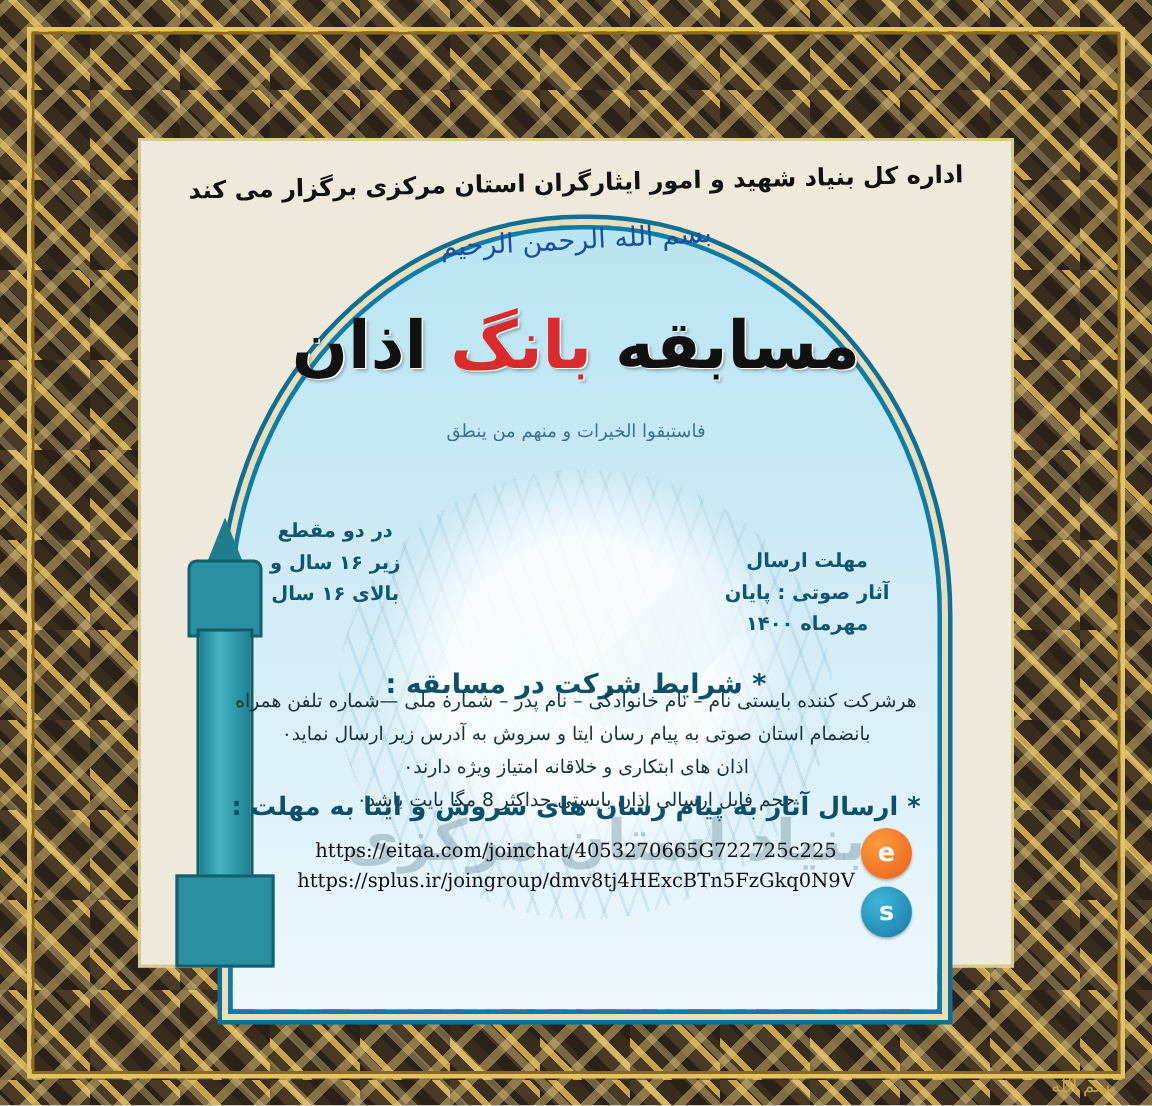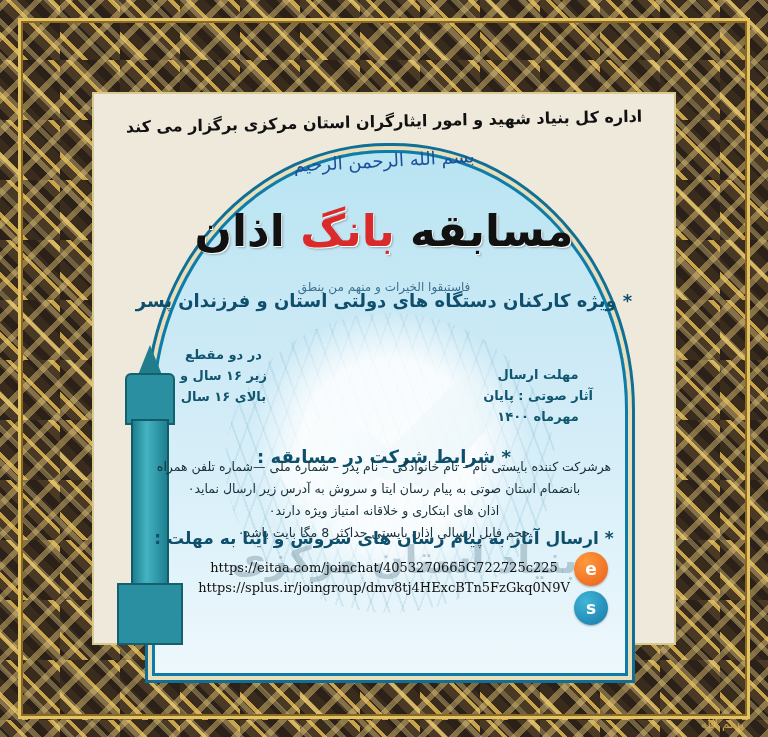--- a/index.html
+++ b/index.html
@@ -200,21 +200,20 @@
   <div class="top-line">اداره کل بنیاد شهید و امور ایثارگران استان مرکزی برگزار می کند</div>
   <div class="bism">بسم الله الرحمن الرحیم</div>
 
   <div class="title">
     <span class="w1">مسابقه</span>
     <span class="w2">بانگ</span>
     <span class="w3">اذان</span>
   </div>
 
   <div class="hadith">فاستبقوا الخیرات و منهم من ینطق</div>
-  <div class="subtitle">* ویژه کارکنان دستگاه های دولتی استان و فرزندان پسر</div>
 
   <div class="badge badge-right" style="white-space:pre-line">مهلت ارسال
 آثار صوتی : پایان
 مهرماه ۱۴۰۰</div>
   <div class="badge badge-left" style="white-space:pre-line">در دو مقطع
 زیر ۱۶ سال و
 بالای ۱۶ سال</div>
 
   <div class="sec-head">* شرایط شرکت در مسابقه :</div>
   <div class="rules">

